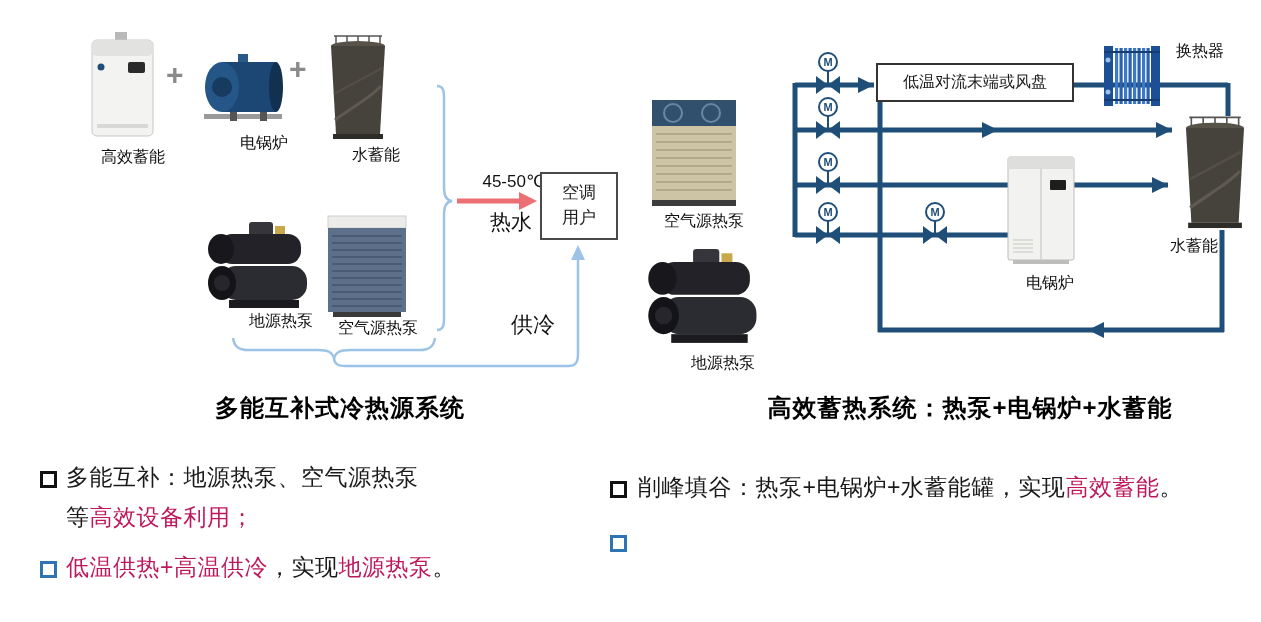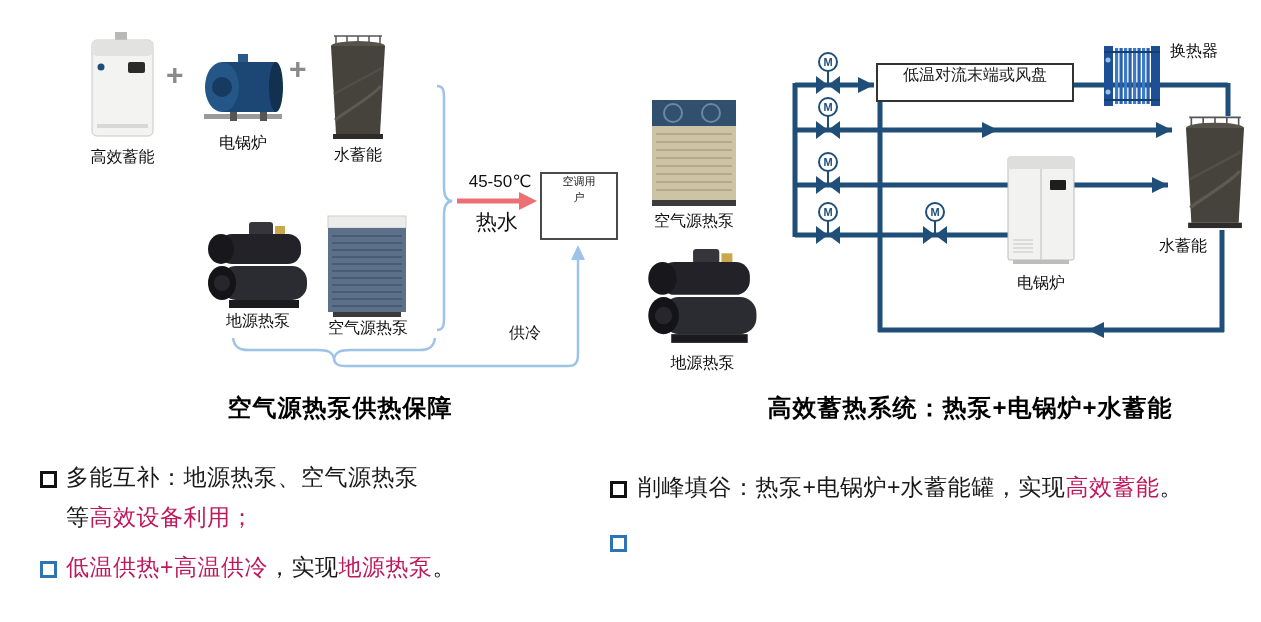--- a/index.html
+++ b/index.html
@@ -1,23 +1,23 @@
 <!DOCTYPE html>
 <html><head>
 <meta charset="utf-8">
 <style>
   html,body{margin:0;padding:0;background:#fff;}
   .canvas{position:relative;width:1261px;height:622px;background:#fff;overflow:hidden;
           font-family:"Liberation Sans","DejaVu Sans",sans-serif;color:#1a1a1a;}
   .abs{position:absolute;}
-  .lbl{position:absolute;font-size:16px;color:#111;text-align:center;line-height:1.15;}
+  .lbl{position:absolute;font-size:16px;color:#111;text-align:right;line-height:1.15;}
   .title{position:absolute;font-size:24px;font-weight:bold;color:#000;text-align:center;letter-spacing:1px;}
   .plus{position:absolute;font-size:30px;color:#8a8a8a;font-weight:bold;}
-  .boxed{position:absolute;background:#fff;display:flex;align-items:flex-start;justify-content:center;}
-  .ac-box{border:2px solid #4a4a4a;font-size:11px;line-height:1.45;text-align:center;}
+  .boxed{position:absolute;background:#fff;display:flex;align-items:center;justify-content:center;}
+  .ac-box{border:2px solid #4a4a4a;font-size:17px;line-height:1.45;text-align:center;}
   .term-box{border:2px solid #333;font-size:16px;white-space:nowrap;}
   .note-line{position:absolute;font-size:23px;white-space:nowrap;letter-spacing:0.5px;}
   .blue{color:#be185d;}
   .marker{position:absolute;width:11px;height:11px;background:#fff;}
   .marker.black{border:3px solid #111;}
   .marker.blu{border:3px solid #2E74B5;}
   svg text{font-family:"Liberation Sans","DejaVu Sans",sans-serif;font-weight:bold;}
   .eq{position:absolute;}
   .eq svg{display:block;width:100%;height:100%;}
 </style>
@@ -187,23 +187,23 @@
   <div class="lbl" style="left:203px;top:312px;width:110px;">地源热泵</div>
   <div class="lbl" style="left:318px;top:319px;width:100px;">空气源热泵</div>
 
   <div class="lbl" style="left:455px;top:172px;width:90px;font-size:17px;">45-50℃</div>
   <div class="lbl" style="left:462px;top:210px;width:70px;font-size:21px;">热水</div>
 
   <div class="boxed ac-box" style="left:540px;top:172px;width:74px;height:64px;">
     <span style="display:inline-block;width:38px;">空调用户</span>
   </div>
 
-  <div class="lbl" style="left:495px;top:324px;width:60px;font-size:16px;">供冷</div>
-
-  <div class="title" style="left:200px;top:392px;width:280px;">空气源热泵供热保障</div>
+  <div class="lbl" style="left:495px;top:312px;width:60px;font-size:22px;">供冷</div>
+
+  <div class="title" style="left:200px;top:392px;width:280px;">多能互补式冷热源系统</div>
 
   <div class="eq" style="left:648px;top:96px;width:92px;height:116px;">
     <svg viewBox="0 0 92 116">
       <rect x="4" y="4" width="84" height="26" fill="#31506e"></rect>
       <circle cx="25" cy="17" r="9" fill="none" stroke="#6888a4" stroke-width="2"></circle>
       <circle cx="63" cy="17" r="9" fill="none" stroke="#6888a4" stroke-width="2"></circle>
       <rect x="4" y="30" width="84" height="74" fill="#cdc3a5"></rect>
       <g stroke="#b4a988" stroke-width="2">
         <line x1="8" y1="38" x2="84" y2="38"></line>
           <line x1="8" y1="46" x2="84" y2="46"></line>

